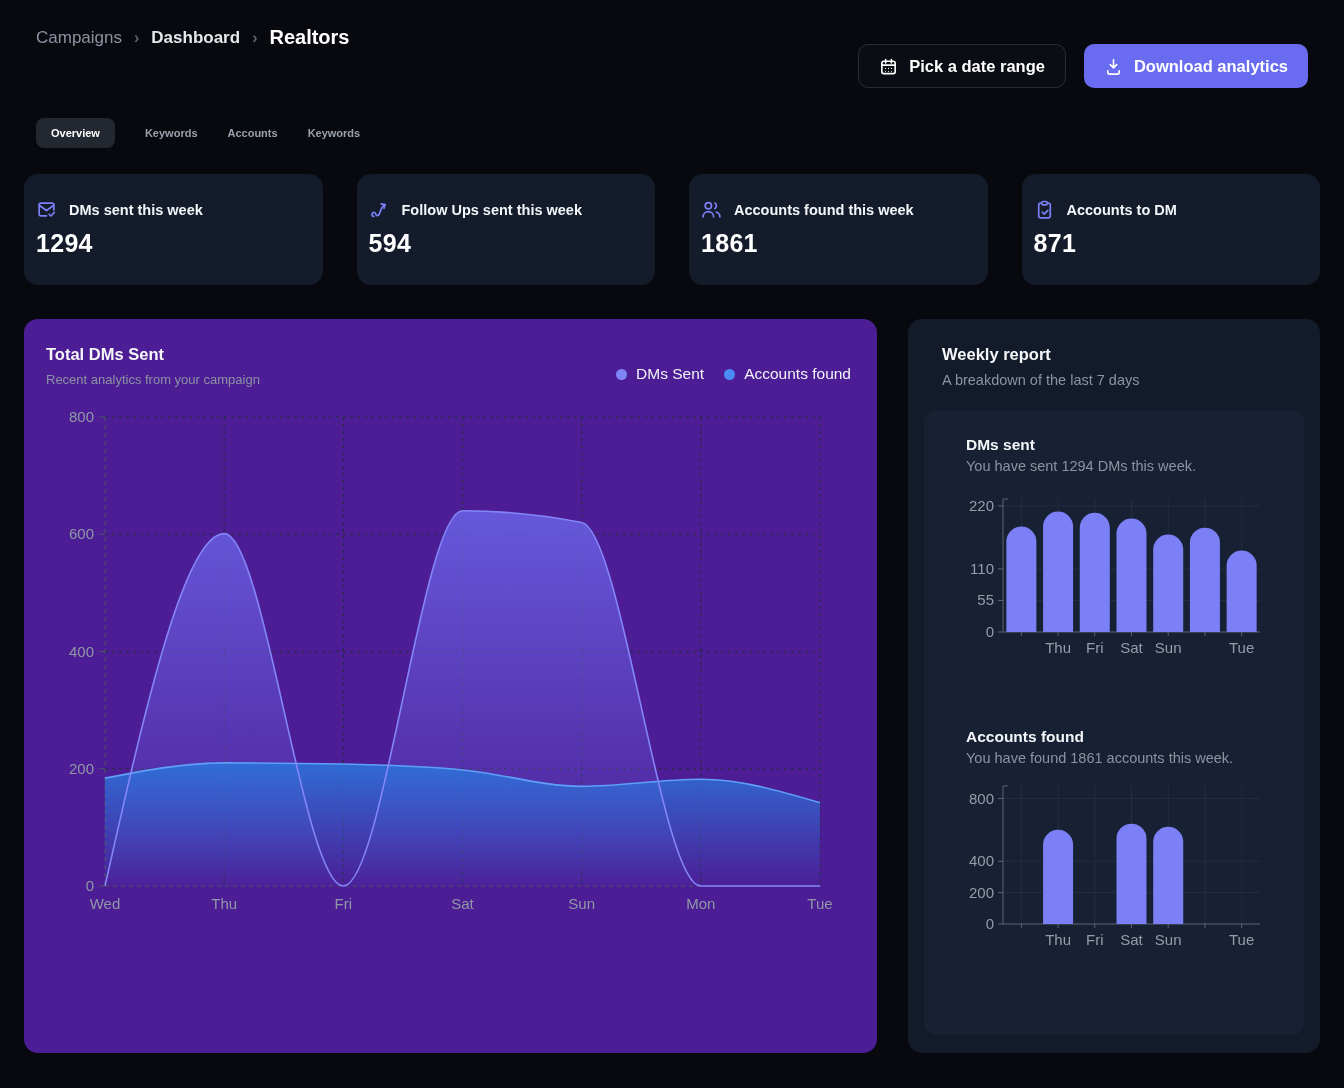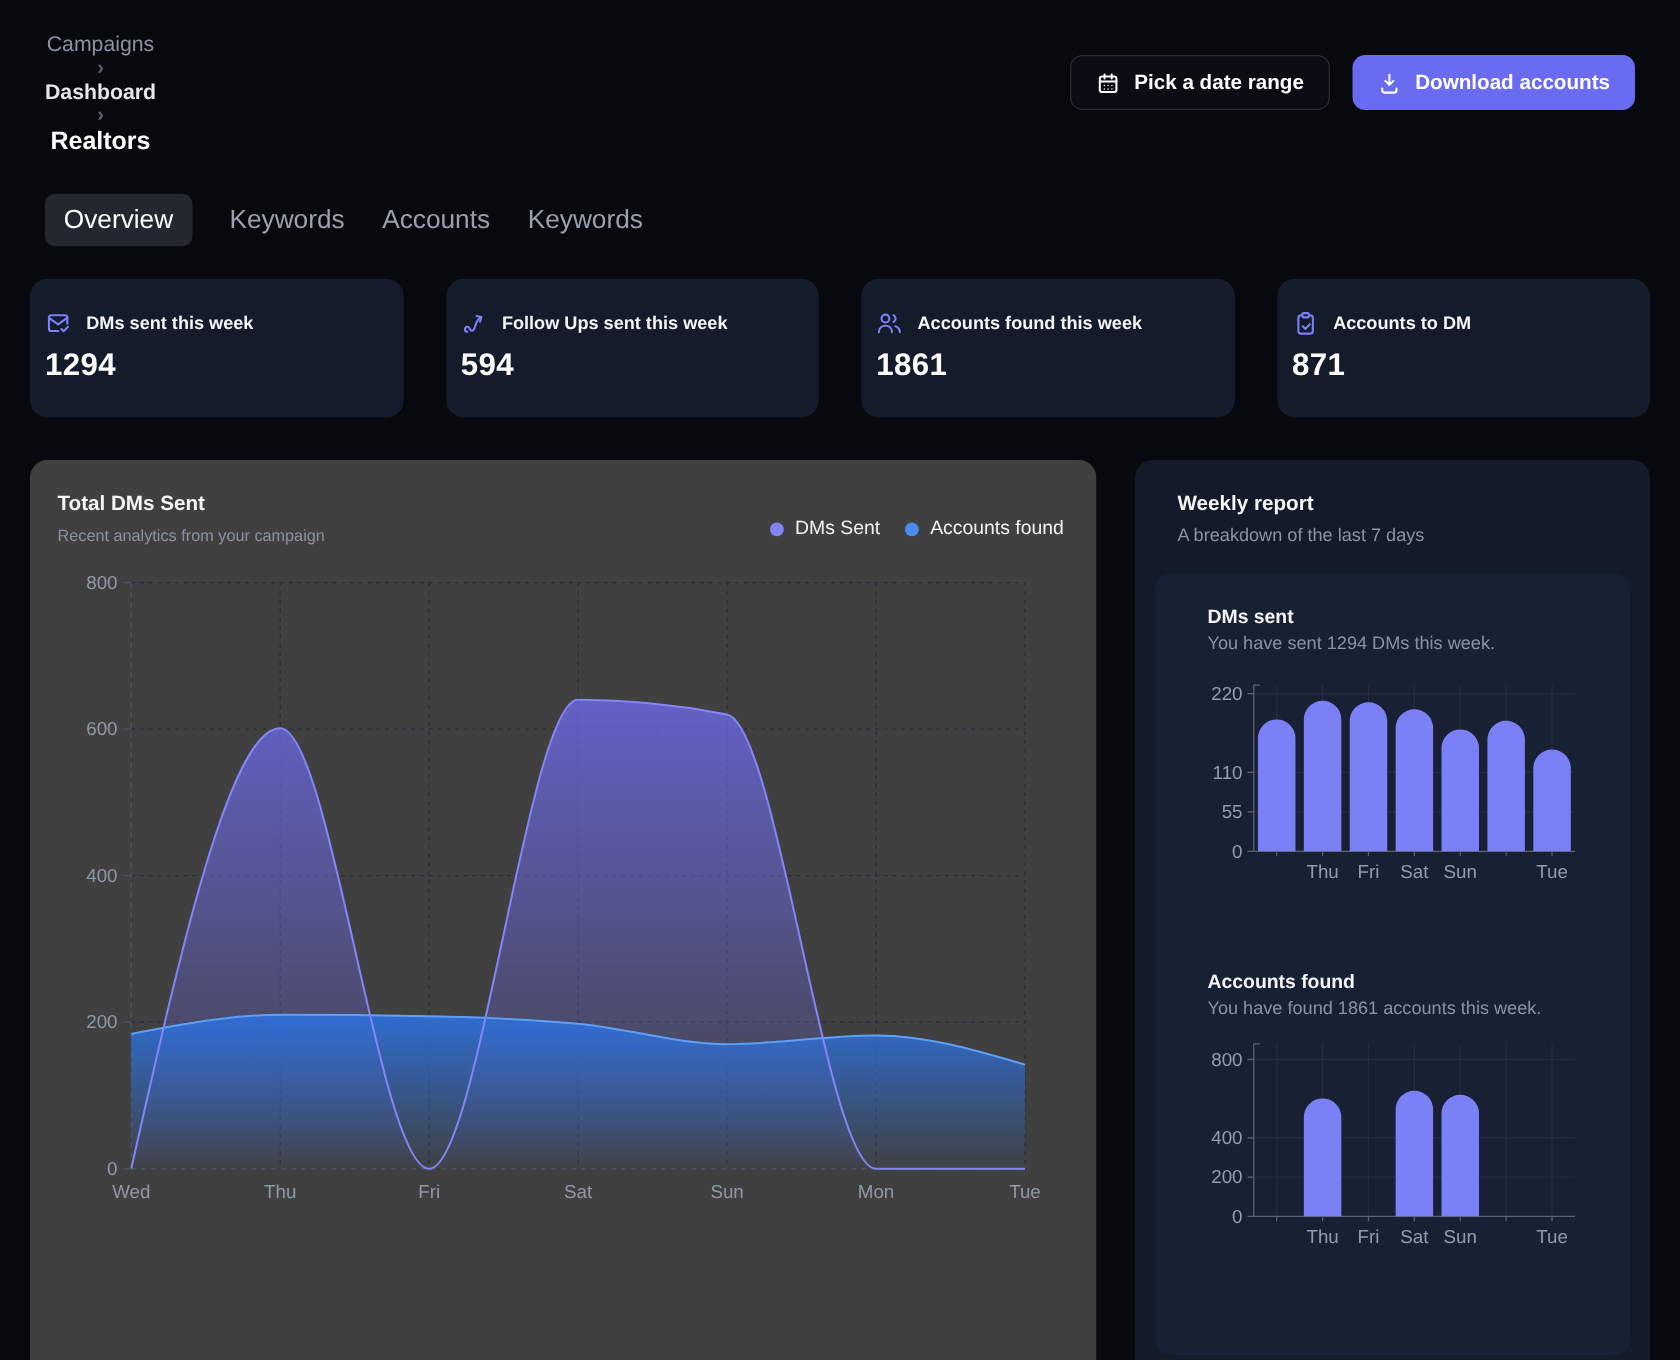--- a/index.html
+++ b/index.html
@@ -7,49 +7,49 @@
   body {
     background:#07090e;
     font-family:"Liberation Sans", sans-serif;
     color:#e8eaee;
     -webkit-font-smoothing:antialiased;
   }
   .page { padding:16px 24px 0 24px; }
 
   
   .topbar { display:flex; justify-content:space-between; align-items:flex-start; margin:10px 12px 0 12px; }
-  .breadcrumb { display:flex; align-items:center; gap:0; font-size:17px;flex-direction:column; }
+  .breadcrumb { display:flex; align-items:center; gap:12px; font-size:17px; }
   .crumb-muted { color:#8b93a1; cursor:pointer; }
   .crumb-mid   { color:#e5e7eb; font-weight:600; cursor:pointer; }
   .crumb-current { color:#ffffff; font-weight:700; font-size:20px; }
   .crumb-sep { color:#5b6270; font-size:16px; font-weight:700; }
   .actions { display:flex; gap:18px; margin-top:18px;padding-left:41px; }
   .btn { display:flex; align-items:center; gap:11px; height:44px; padding:0 20px;
          border-radius:10px; font-size:16.5px; font-weight:600; cursor:pointer; border:none;
          font-family:"Liberation Sans", sans-serif; color:#fff; }
   .btn-ghost { background:#0a0d13; border:1px solid #272d39; }
   .btn-primary { background:#696cf0; }
   .btn svg { flex:0 0 auto; }
 
   
   .tabs { display:flex; align-items:center; gap:30px; margin:30px 0 0 12px; }
-  .tab { font-size:21px; font-weight:400; color:#9aa1ad; padding:9px 0; cursor:pointer; border-radius:8px; }
+  .tab { font-size:11px; font-weight:700; color:#9aa1ad; padding:9px 0; cursor:pointer; border-radius:8px; }
   .tab.active { background:#23272f; color:#ffffff; padding:9px 15px; }
 
   
   .stats-row { display:flex; gap:34px; margin-top:26px; }
   .stat-card { flex:1; height:111px; background:#141c2b; border-radius:14px; padding:25px 12px; }
   .stat-head { display:flex; align-items:center; gap:12px; }
   .stat-label { font-size:14.5px; font-weight:700; color:#f3f5f8; }
   .stat-icon { color:#7b80f7; display:flex; }
   .stat-value { font-size:25px; font-weight:700; color:#ffffff; margin-top:9px; letter-spacing:.3px; }
 
   
   .content-row { display:flex; gap:31px; margin-top:34px; }
-  .chart-card { width:853px; height:734px; background:#404040; border-radius:14px; position:relative; padding-top:26px; }
+  .chart-card { width:853px; height:734px; background:#4c1d95; border-radius:14px; position:relative; padding-top:26px; }
   .chart-title { font-size:16.5px; font-weight:700; color:#f5f6f8; margin-left:22px; }
   .chart-subtitle { font-size:13px; color:#8b93a3; margin:8px 0 0 22px; }
   .legend { position:absolute; top:46px; right:26px; display:flex; gap:20px; align-items:center; }
   .legend-item { display:flex; align-items:center; gap:9px; font-size:15.5px; color:#f1f3f6; }
   .legend-dot { width:11px; height:11px; border-radius:50%; }
   .main-svg { display:block; margin-top:14px; }
 
   
   .weekly-panel { width:412px; height:734px; background:#131b2a; border-radius:14px;
                   padding:26px 16px 18px 16px; display:flex; flex-direction:column; }
@@ -92,21 +92,21 @@
         </span>
         <span>Pick a date range</span>
       </button>
       <button class="btn btn-primary">
         <span class="btn-icon" style="display:flex">
           <svg width="19" height="19" viewBox="0 0 20 20" fill="none" stroke="#ffffff" stroke-width="1.7" stroke-linecap="round" stroke-linejoin="round">
             <path d="M10 3v8.5M10 11.5L6.6 8.1M10 11.5l3.4-3.4"></path>
             <path d="M4 14.5v1.6A1.9 1.9 0 0 0 5.9 18h8.2a1.9 1.9 0 0 0 1.9-1.9v-1.6"></path>
           </svg>
         </span>
-        <span>Download accounts</span>
+        <span>Download analytics</span>
       </button>
     </div>
   </div>
 
   <div class="tabs">
     <div class="tab active">Overview</div>
     <div class="tab">Keywords</div>
     <div class="tab">Accounts</div>
     <div class="tab">Keywords</div>
   </div>

